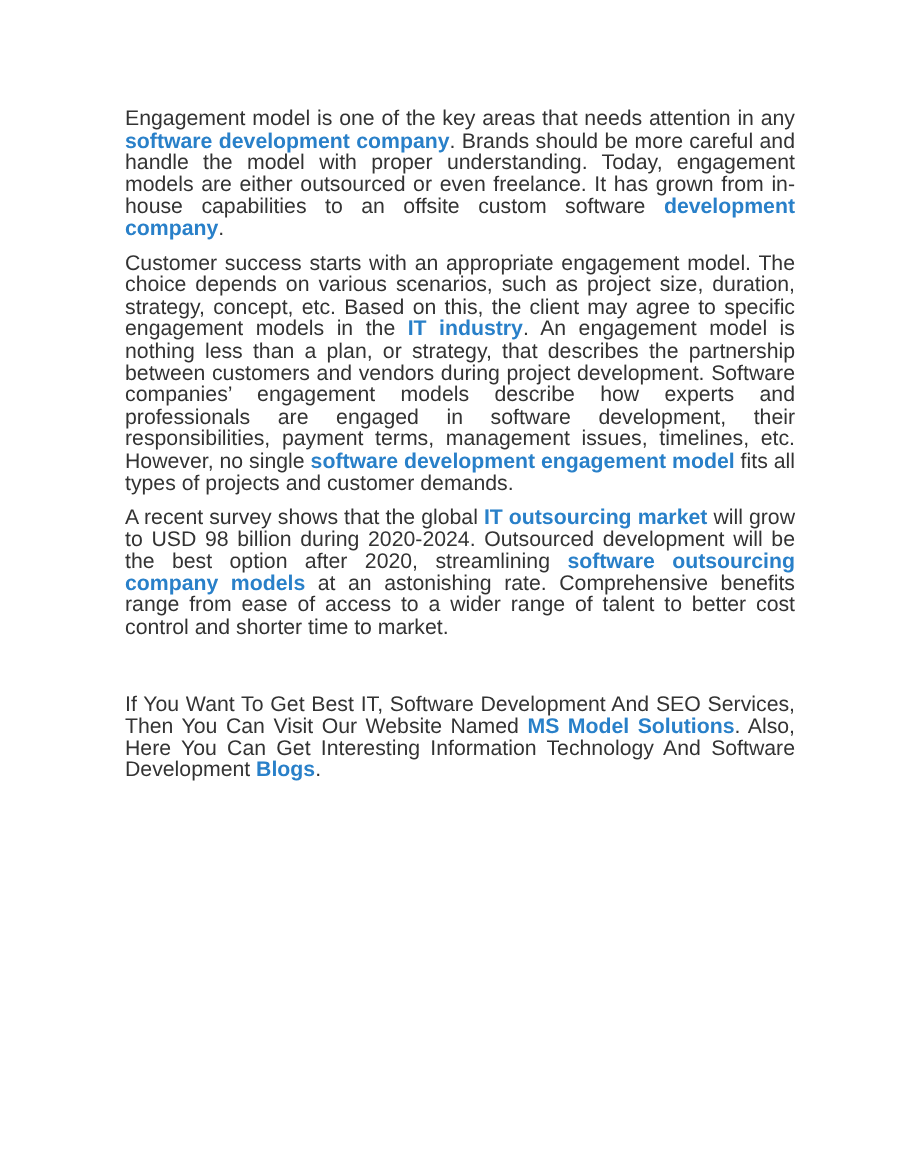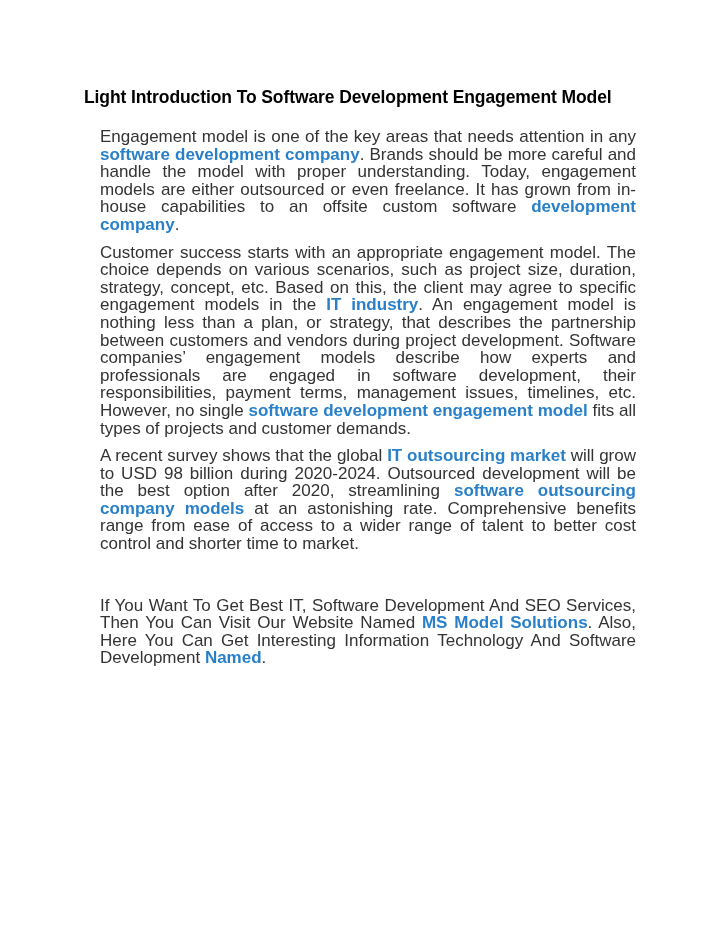--- a/index.html
+++ b/index.html
@@ -55,24 +55,23 @@
     font-weight: bold;
     text-decoration: none;
   }
 </style>
 </head>
 <body>
 
 <div class="page">
   <div class="content">
 
-    <h1 class="doc-title">Light Introduction To Software Development Engagement Model</h1>
 
     <p class="para"><span>Engagement model is one of the key areas that needs attention in any </span><a class="lnk" href="#">software development company</a><span>. Brands should be more careful and handle the model with proper understanding. Today, engagement models are either outsourced or even freelance. It has grown from in-house capabilities to an offsite custom software </span><a class="lnk" href="#">development company</a><span>.</span></p>
 
     <p class="para"><span>Customer success starts with an appropriate engagement model. The choice depends on various scenarios, such as project size, duration, strategy, concept, etc. Based on this, the client may agree to specific engagement models in the </span><a class="lnk" href="#">IT industry</a><span>. An engagement model is nothing less than a plan, or strategy, that describes the partnership between customers and vendors during project development. Software companies’ engagement models describe how experts and professionals are engaged in software development, their responsibilities, payment terms, management issues, timelines, etc. However, no single </span><a class="lnk" href="#">software development engagement model</a><span> fits all types of projects and customer demands.</span></p>
 
     <p class="para"><span>A recent survey shows that the global </span><a class="lnk" href="#">IT outsourcing market</a><span> will grow to USD 98 billion during 2020-2024. Outsourced development will be the best option after 2020, streamlining </span><a class="lnk" href="#">software outsourcing company models</a><span> at an astonishing rate. Comprehensive benefits range from ease of access to a wider range of talent to better cost control and shorter time to market.</span></p>
 
-    <p class="para para-spaced-before"><span>If You Want To Get Best IT, Software Development And SEO Services, Then You Can Visit Our Website Named </span><a class="lnk" href="#">MS Model Solutions</a><span>. Also, Here You Can Get Interesting Information Technology And Software Development </span><a class="lnk" href="#">Named</a><span>.</span></p>
+    <p class="para para-spaced-before"><span>If You Want To Get Best IT, Software Development And SEO Services, Then You Can Visit Our Website Named </span><a class="lnk" href="#">MS Model Solutions</a><span>. Also, Here You Can Get Interesting Information Technology And Software Development </span><a class="lnk" href="#">Blogs</a><span>.</span></p>
 
   </div>
 </div>
 
 </body></html>

